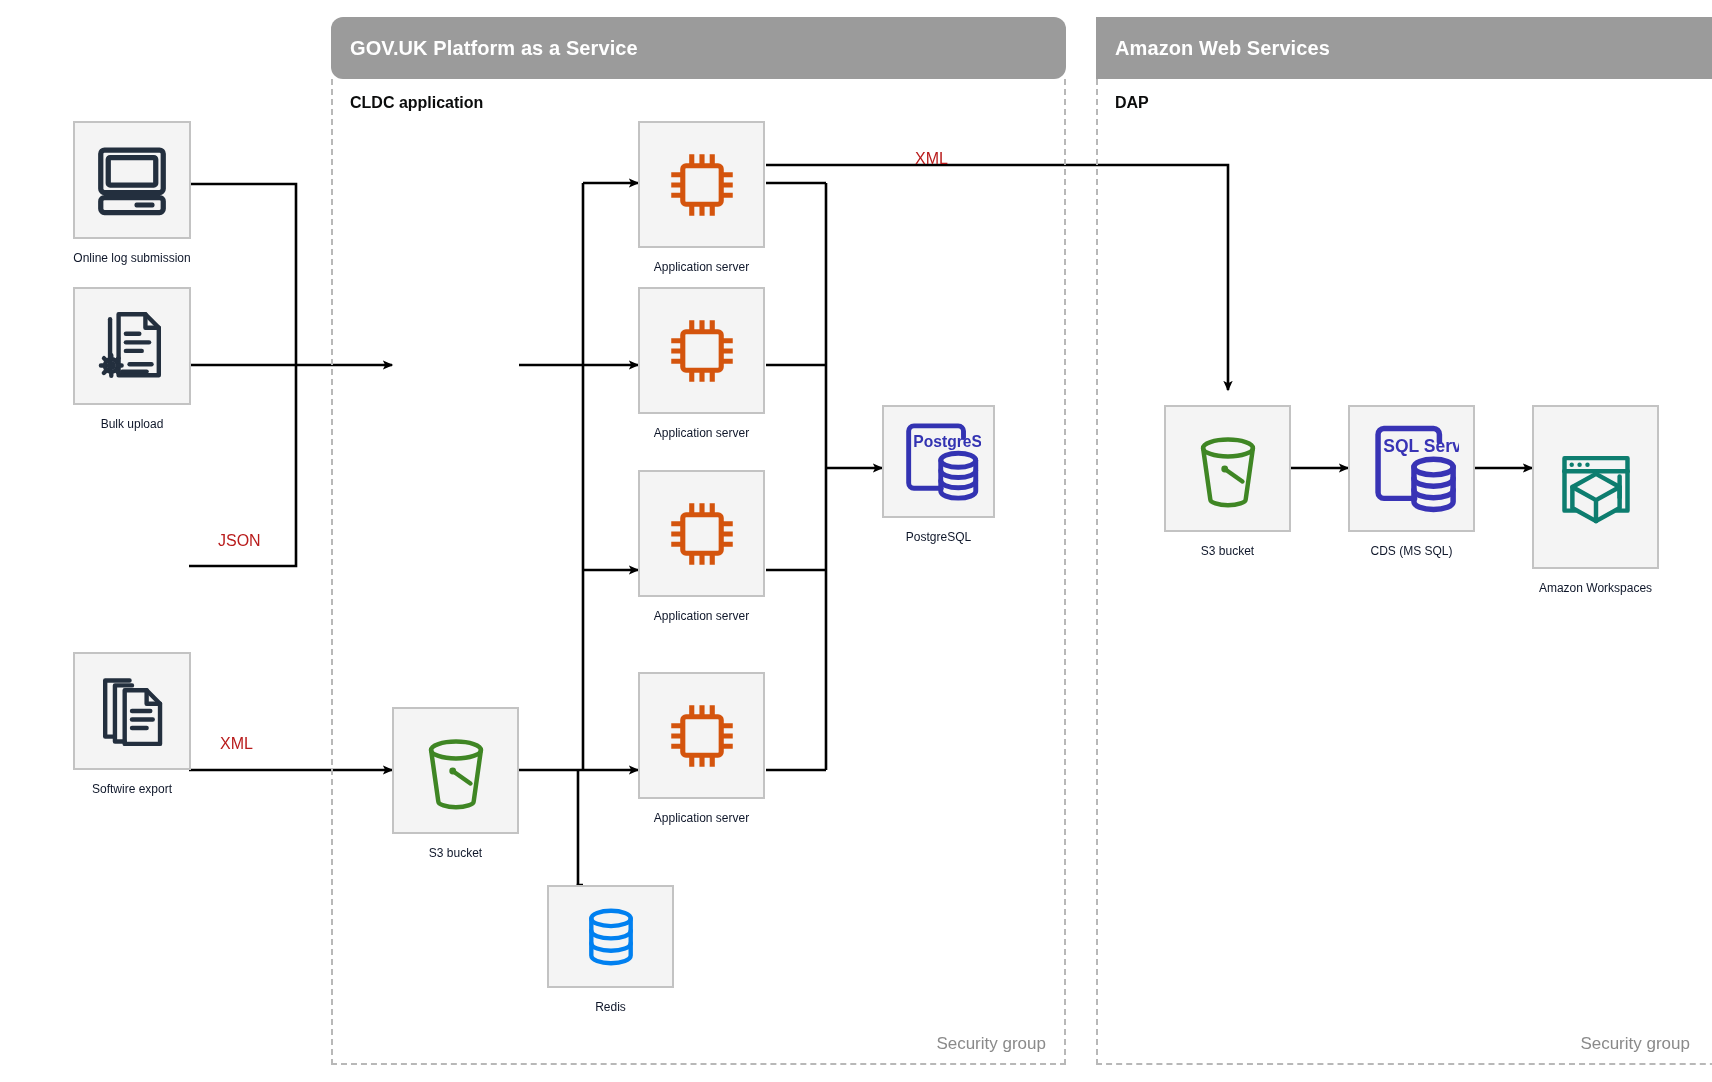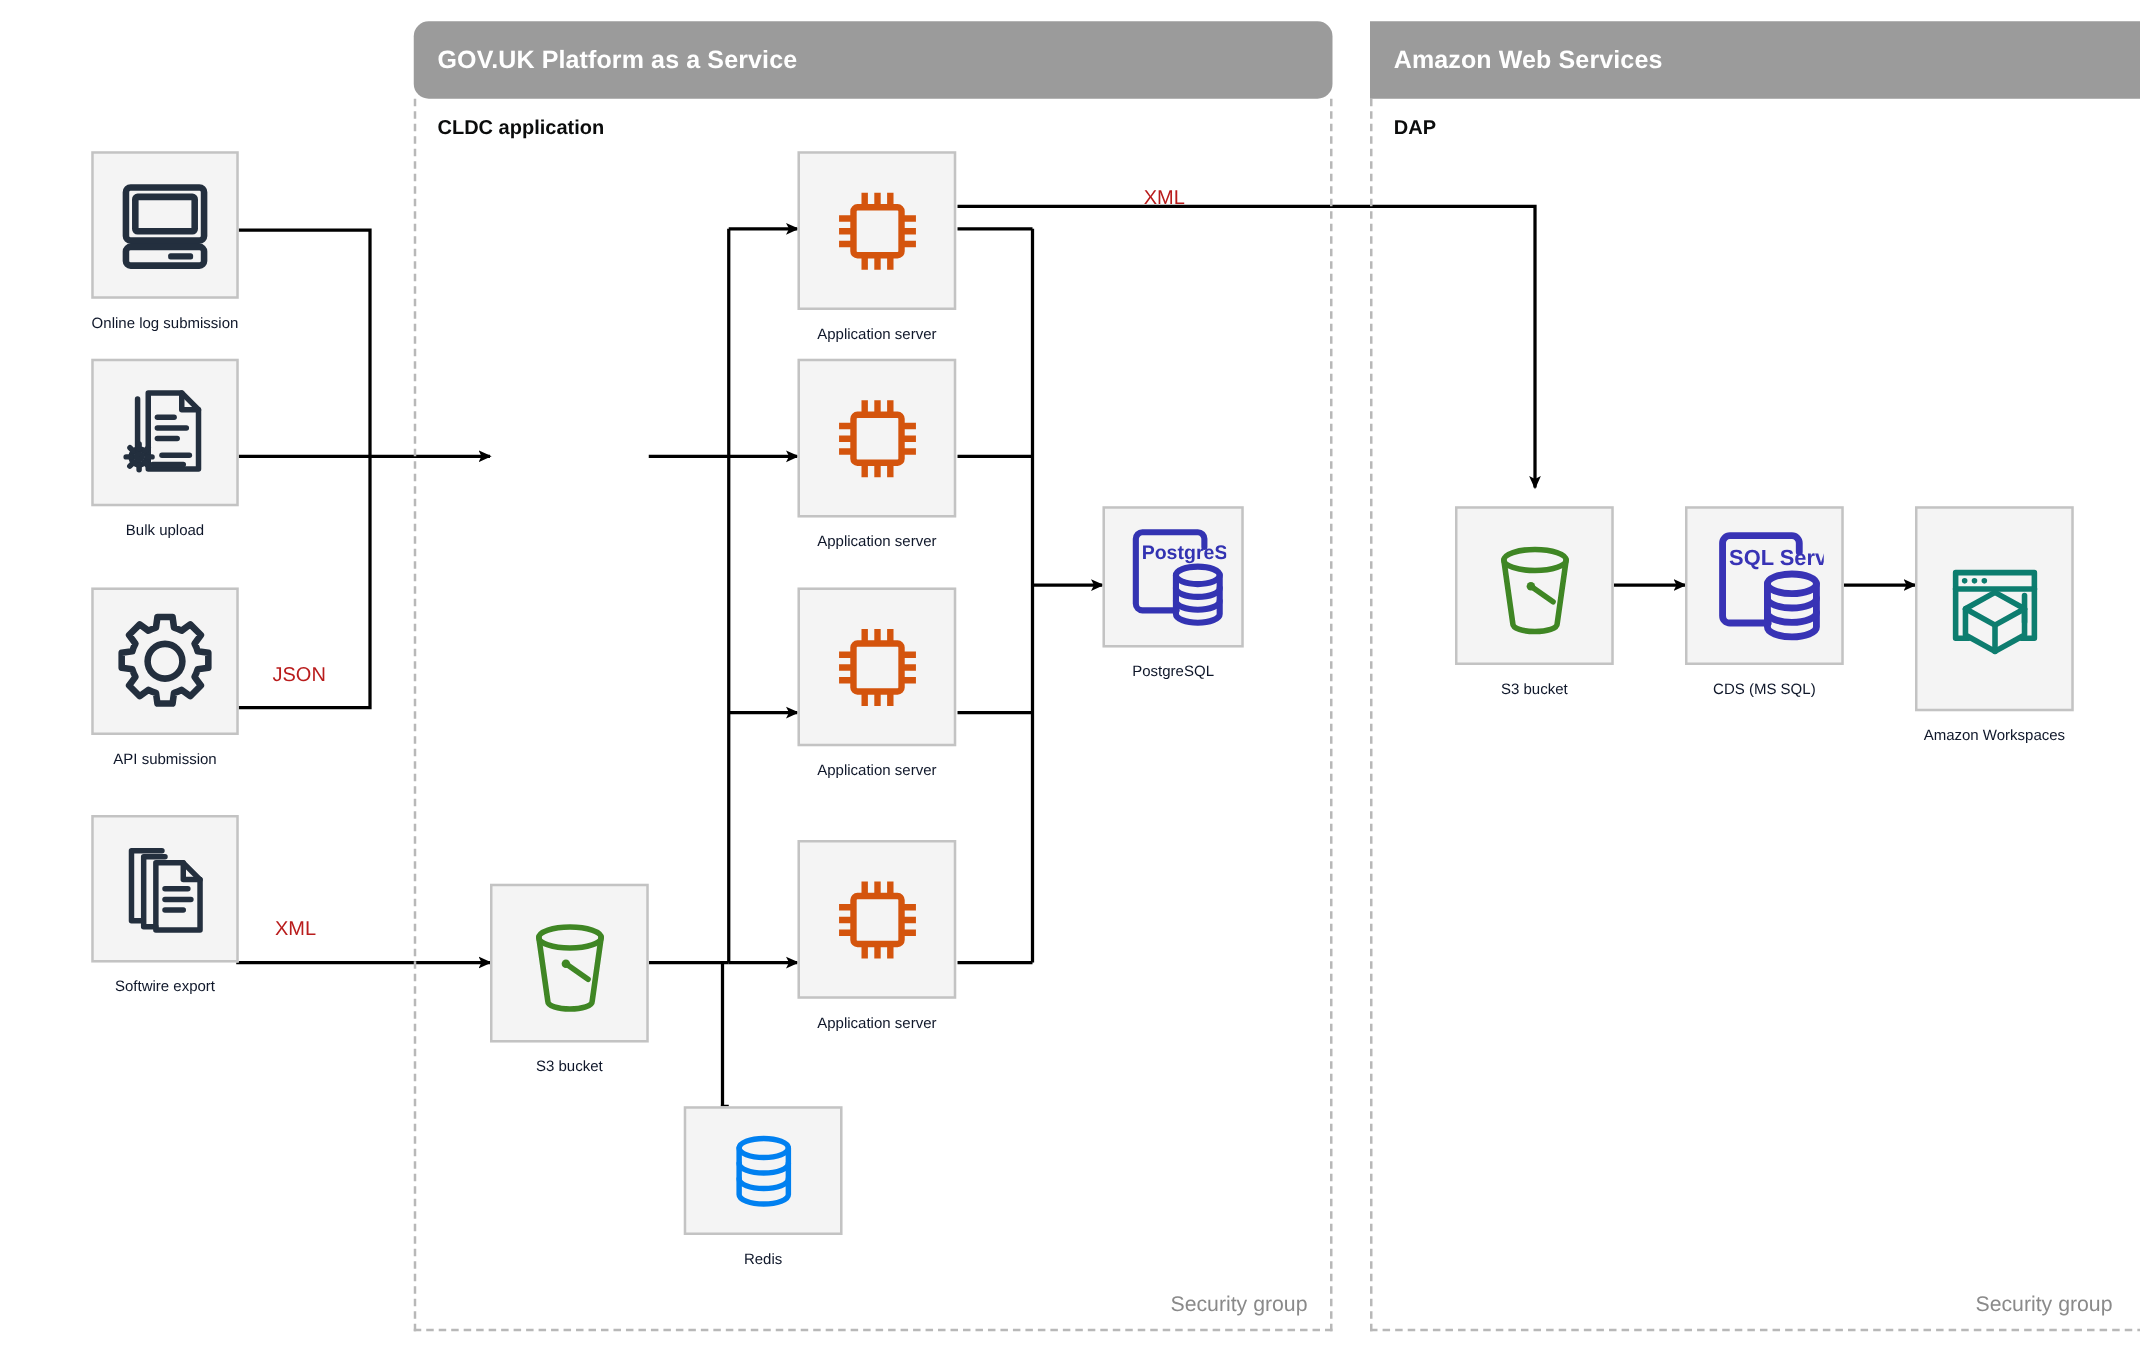--- a/index.html
+++ b/index.html
@@ -153,29 +153,20 @@
         <path d="M30 47 H48"></path>
         <path d="M24 53 H44"></path>
         <circle cx="15" cy="48" r="5.2"></circle>
         <circle cx="15" cy="48" r="1.9" fill="#232f3e"></circle>
         <path d="M15 39.5 v3 M15 53.5 v3 M6.5 48 h3 M20.5 48 h3 M9 42 l2.1 2.1 M19 52 l2.1 2.1 M21 42 l-2.1 2.1 M11 52 l-2.1 2.1"></path>
       </svg>
     </div>
     <div class="caption">Bulk upload</div>
   </div>
 
-  <div class="node" style="left:73px;top:470px;width:118px;height:118px;">
-    <div class="tile">
-      <svg width="84" height="84" viewBox="0 0 64 64" fill="none" stroke="#232f3e" stroke-width="4" stroke-linejoin="round" stroke-linecap="round">
-        <path d="M27.4 5 h9.2 l.9 6.5 a21 21 0 0 1 4.6 1.9 l5.3-3.9 6.5 6.5 -3.9 5.3 a21 21 0 0 1 1.9 4.6 l6.5 .9 v9.2 l-6.5 .9 a21 21 0 0 1 -1.9 4.6 l3.9 5.3 -6.5 6.5 -5.3-3.9 a21 21 0 0 1 -4.6 1.9 l-.9 6.5 h-9.2 l-.9-6.5 a21 21 0 0 1 -4.6-1.9 l-5.3 3.9 -6.5-6.5 3.9-5.3 a21 21 0 0 1 -1.9-4.6 l-6.5-.9 v-9.2 l6.5-.9 a21 21 0 0 1 1.9-4.6 l-3.9-5.3 6.5-6.5 5.3 3.9 a21 21 0 0 1 4.6-1.9 Z"></path>
-        <circle cx="32" cy="32" r="10.6"></circle>
-      </svg>
-    </div>
-    <div class="caption">API submission</div>
-  </div>
 
   <div class="node" style="left:73px;top:652px;width:118px;height:118px;">
     <div class="tile">
       <svg width="78" height="78" viewBox="0 0 64 64" fill="none" stroke="#232f3e" stroke-width="3.6" stroke-linejoin="round" stroke-linecap="round">
         <path d="M10 7 H30 M10 7 V53 M10 53 H17"></path>
         <path d="M18 11 H32 M18 11 V57 M18 57 H26"></path>
         <path d="M26 15 H44 L55 26 V59 H26 Z"></path>
         <path d="M44 15 V26 H55"></path>
         <path d="M32 32 H47"></path>
         <path d="M32 39 H49"></path>

